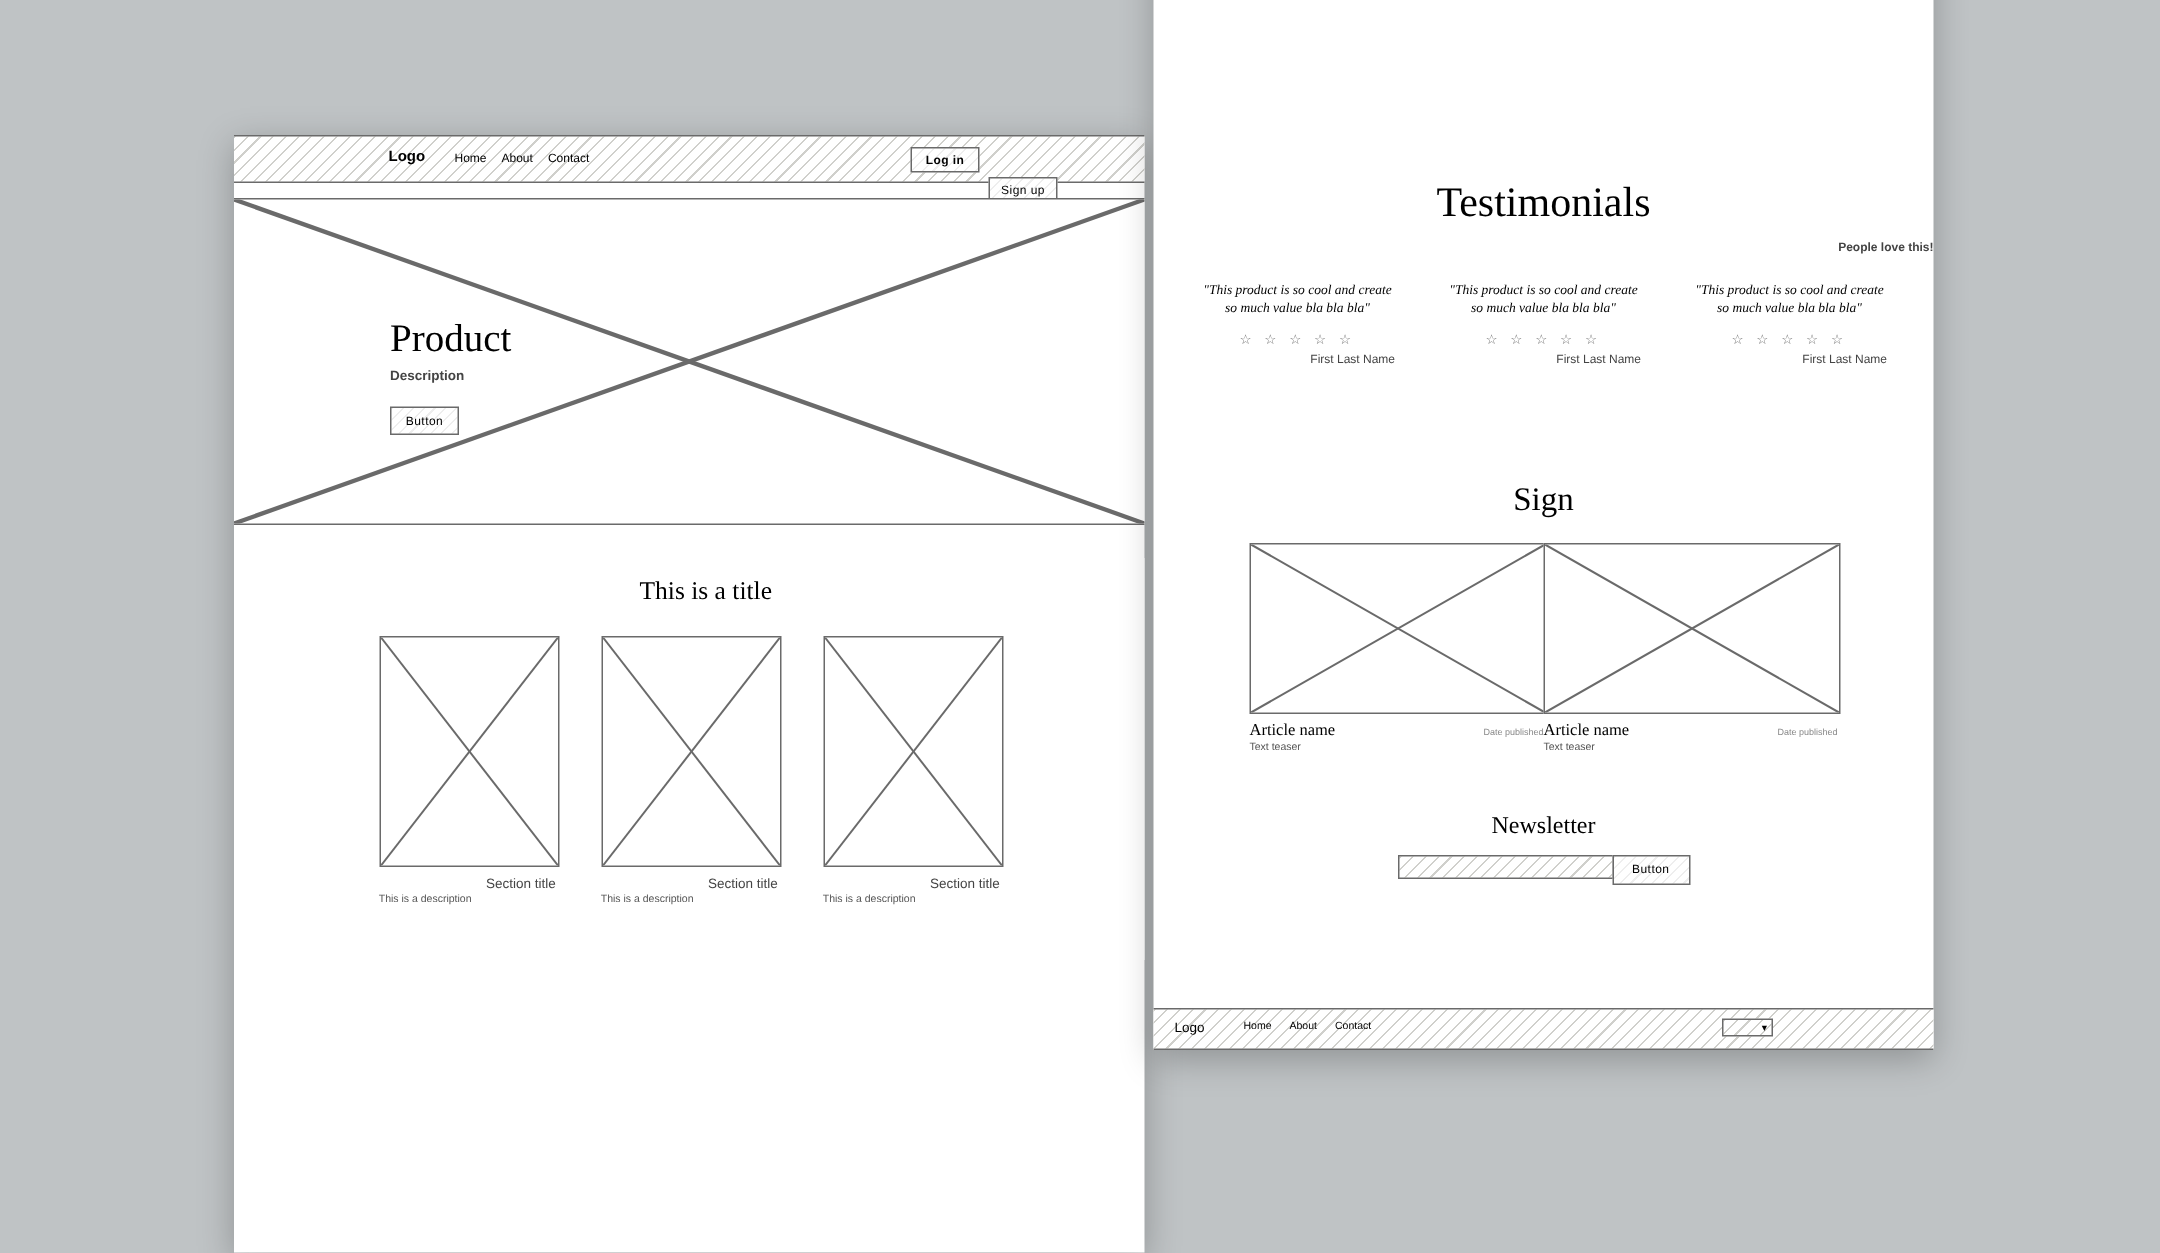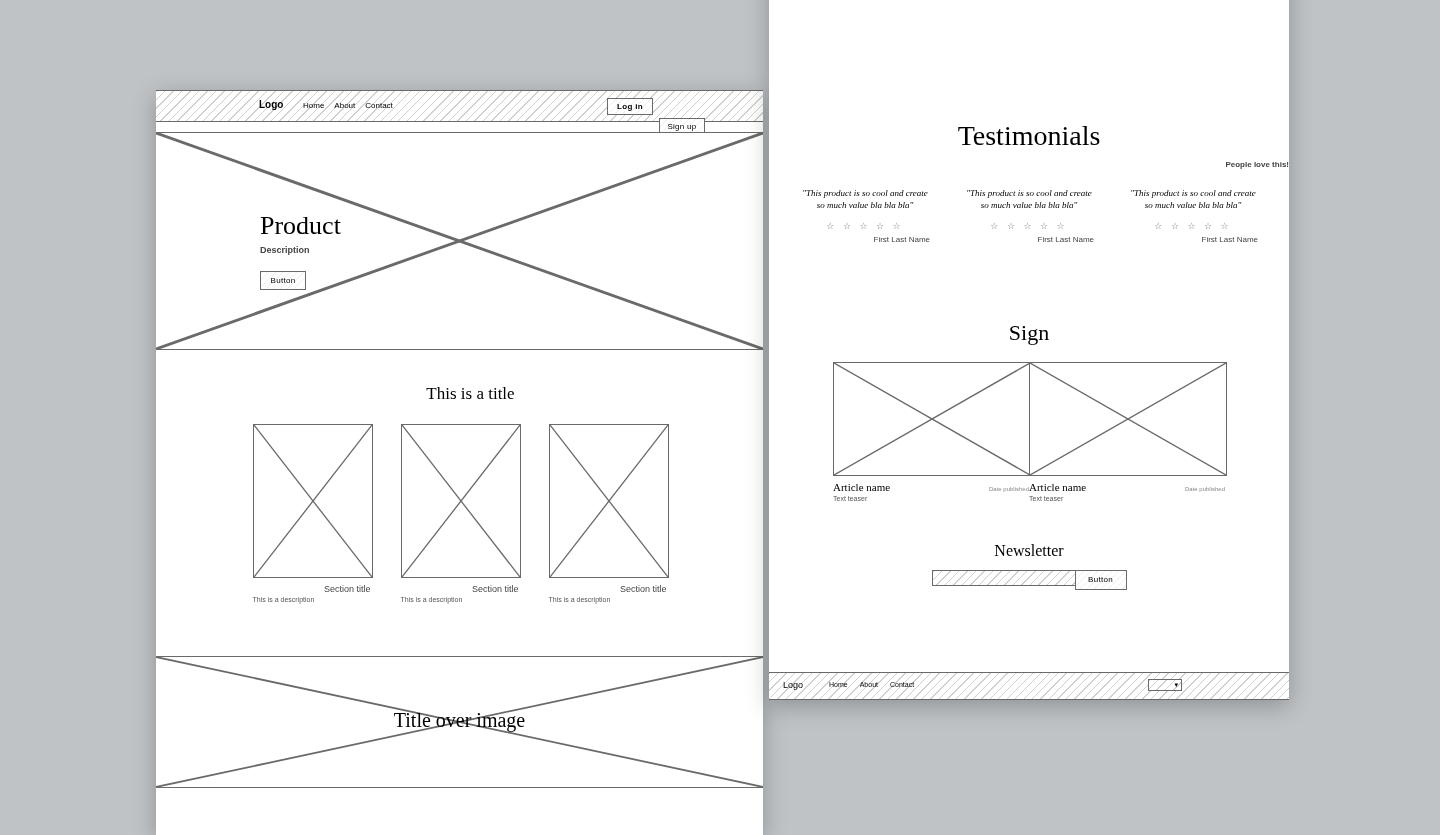--- a/index.html
+++ b/index.html
@@ -78,27 +78,20 @@
               <line x1="0" y1="0" x2="100" y2="100"></line>
               <line x1="100" y1="0" x2="0" y2="100"></line>
             </svg>
         </div>
         <div class="small" style="margin-top:6px;font-size:9px;">Section title</div>
         <div class="tiny" style="margin-top:2px;">This is a description</div>
       </div>
     </div>
   </div>
 
-  <div class="imgbox" style="position:absolute;left:0;right:0;top:566px;height:130px;border-left:none;border-right:none;">
-    <svg preserveAspectRatio="none" viewBox="0 0 100 100">
-        <line x1="0" y1="0" x2="100" y2="100"></line>
-        <line x1="100" y1="0" x2="0" y2="100"></line>
-      </svg>
-    <div class="script" style="position:absolute;width:100%;text-align:center;top:52px;font-size:20px;">Title over image</div>
-  </div>
   <div class="shadow-below"></div>
 </div>
 
 <div class="artboard page2">
 
   <div style="position:absolute;left:0;right:0;top:190px;text-align:center;">
     <div class="script" style="font-size:28px;">Testimonials</div>
     <div class="small" style="font-weight:bold;margin-top:8px;">People love this!</div>
     <div style="display:flex;justify-content:center;gap:34px;margin-top:18px;padding:0 12px;">
 

